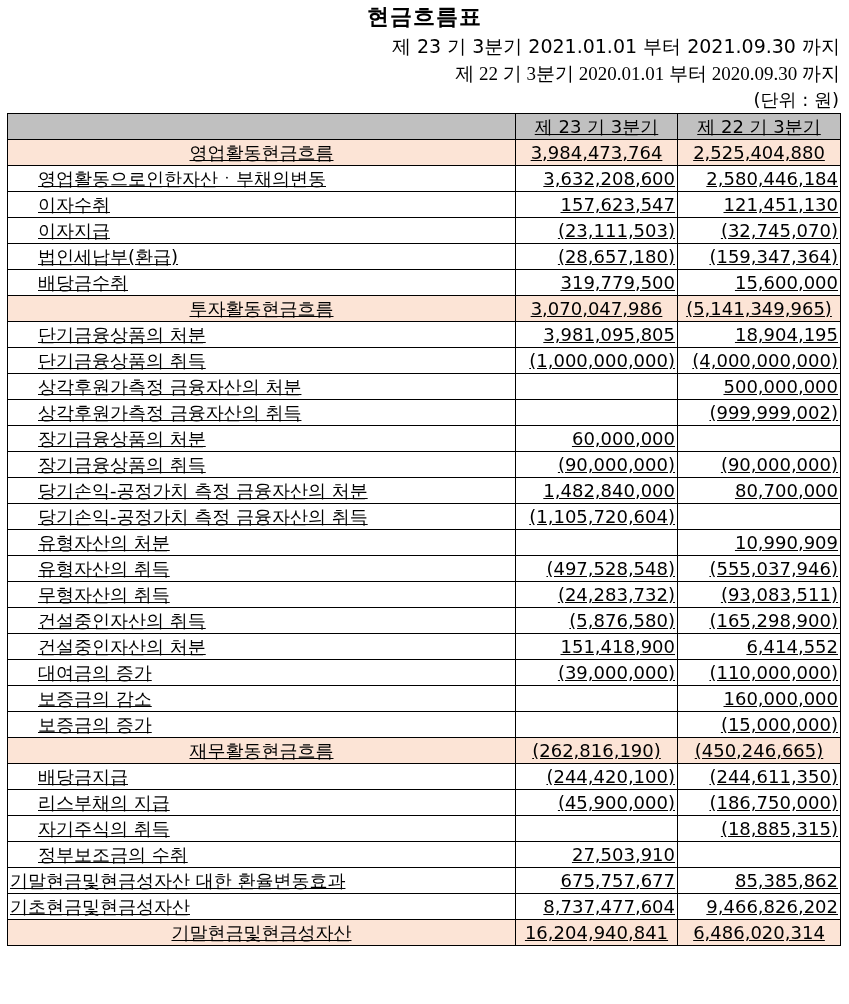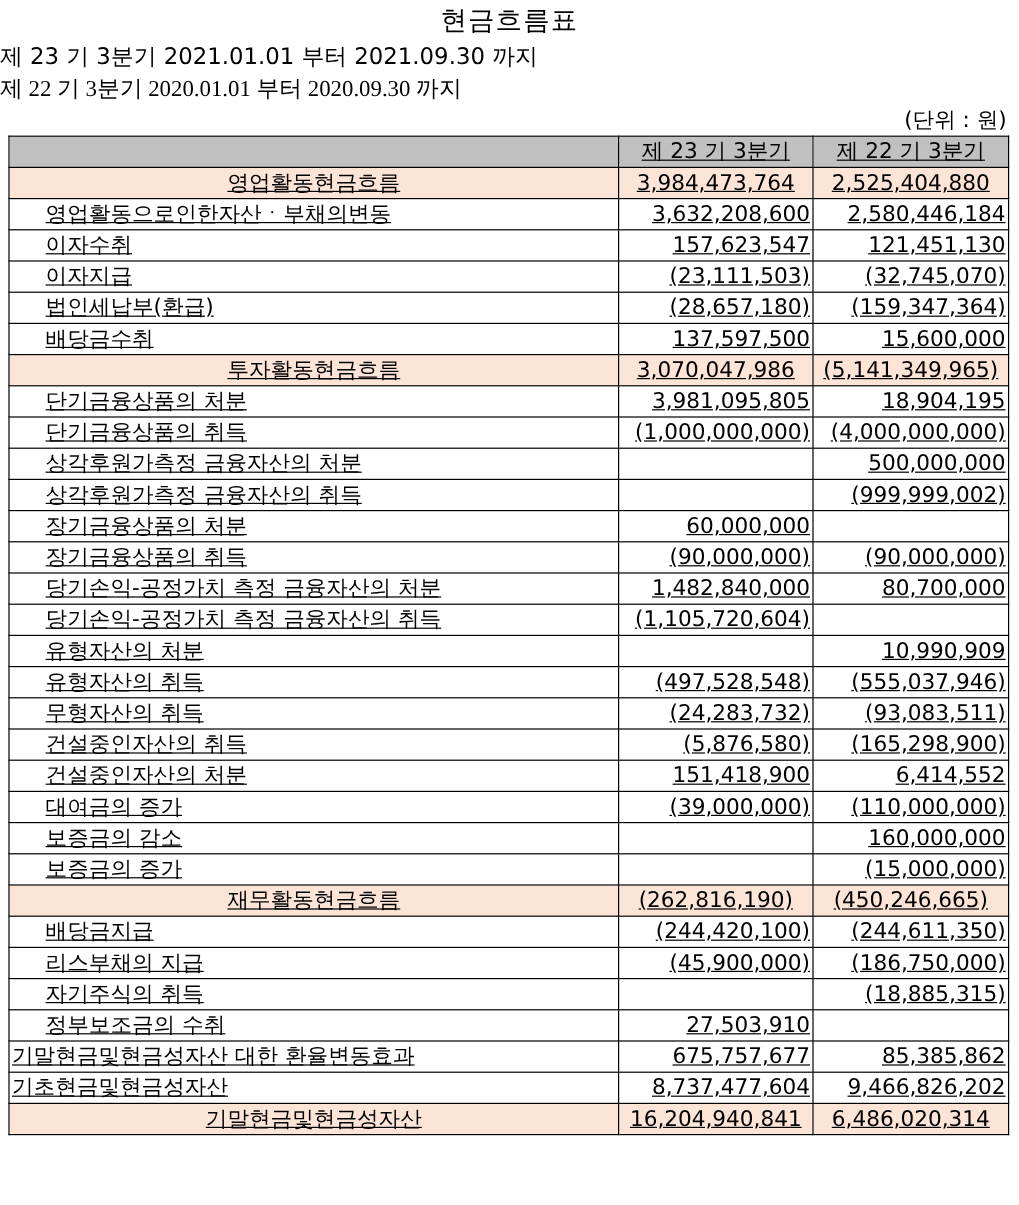--- a/index.html
+++ b/index.html
@@ -1,20 +1,20 @@
 <!DOCTYPE html>
 <html><head>
 <meta charset="utf-8">
 <style>
   html, body { margin:0; padding:0; background:#ffffff; }
   body { width:849px; height:1004px; position:relative; overflow:hidden;
          font-family: "DejaVu Sans", "Liberation Sans", sans-serif; color:#000; }
   .title { position:absolute; left:0; width:849px; top:2px; text-align:center;
-           font-size:22px; font-weight:normal; letter-spacing:1px; }
-  .sub { position:absolute; left:0; width:828px; text-align:left; font-size:19px; }
+           font-size:22px; font-weight:bold; letter-spacing:1px; }
+  .sub { position:absolute; left:12px; width:828px; text-align:right; font-size:19px; }
   .sub1 { top:34px; } .sub2 { top:61px;font-family:Liberation Serif, serif; }
   .unit { position:absolute; right:10px; top:88px; font-size:18px;margin-left:32px; }
   table { position:absolute; left:7px; top:113px; border-collapse:collapse;
           width:833px; table-layout:fixed; font-size:18px;text-decoration:underline; }
   col.c0 { width:508px; } col.c1 { width:162px; } col.c2 { width:163px; }
   td { border:1px solid #000; height:25px; padding:0 2px; white-space:nowrap;
        overflow:hidden; line-height:25px; }
   tr.hdr td { background:#c0c0c0; text-align:center; }
   tr.sec td { background:#fce4d6;text-align:center; }
   td.num { text-align:right; padding-right:2px; }
@@ -60,21 +60,21 @@
         <td class="num">(23,111,503)</td>
         <td class="num">(32,745,070)</td>
       </tr>
       <tr class="">
         <td class="lbl ind">법인세납부(환급)</td>
         <td class="num">(28,657,180)</td>
         <td class="num">(159,347,364)</td>
       </tr>
       <tr class="">
         <td class="lbl ind">배당금수취</td>
-        <td class="num">137,597,500</td>
+        <td class="num">319,779,500</td>
         <td class="num">15,600,000</td>
       </tr>
       <tr class="sec">
         <td class="lbl">투자활동현금흐름</td>
         <td class="num">3,070,047,986</td>
         <td class="num">(5,141,349,965)</td>
       </tr>
       <tr class="">
         <td class="lbl ind">단기금융상품의 처분</td>
         <td class="num">3,981,095,805</td>

